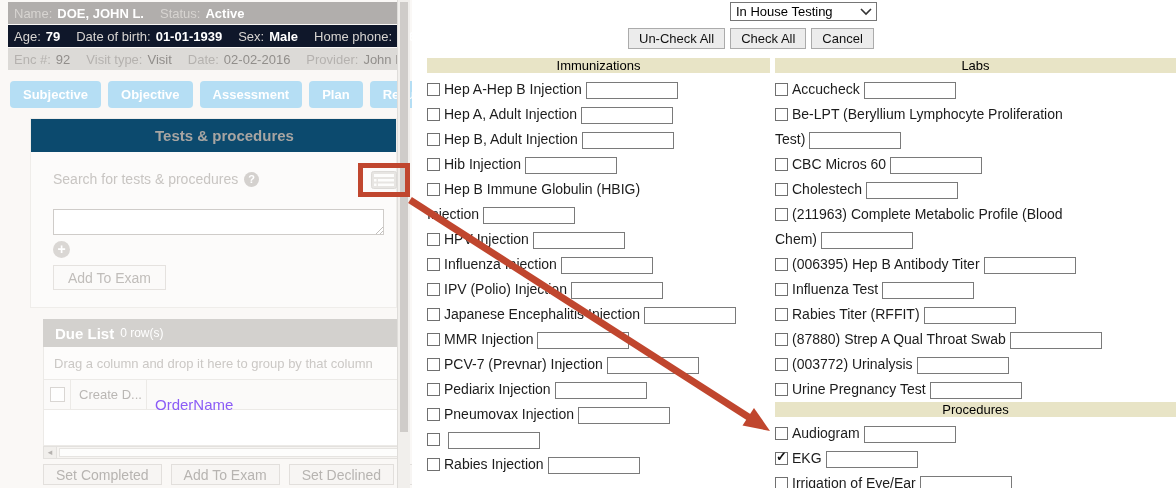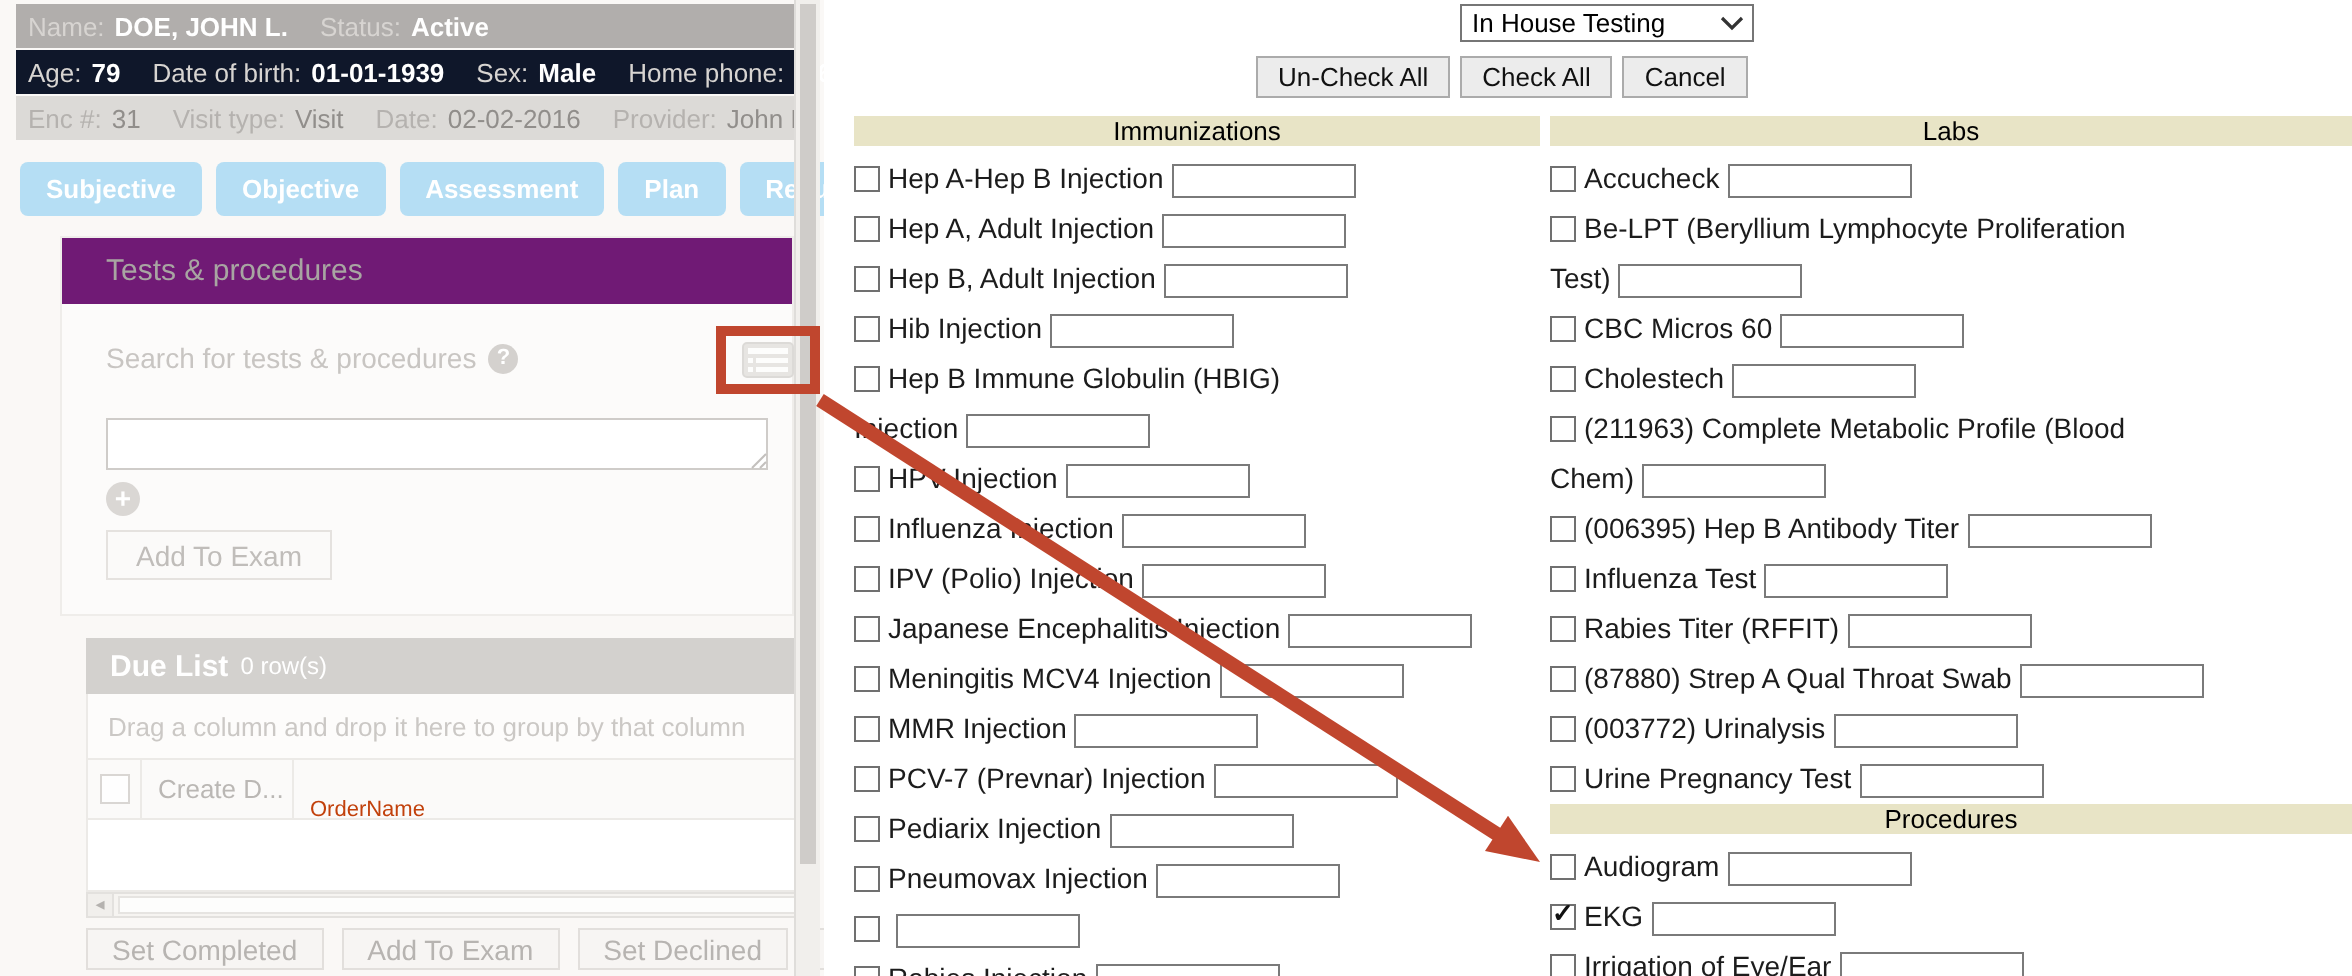--- a/index.html
+++ b/index.html
@@ -21,22 +21,22 @@
   .pt-row1 .pv, .pt-row2 .pv { color:#ffffff; font-weight:bold; }
   .pt-row3 .pl { color:#b5b2af; }
   .pt-row3 .pv { color:#918e8b; }
 
   .tabs { position:absolute; left:10px; top:81px; height:27px; display:flex; gap:7px; }
   .tab { background:var(--tab-blue,#b5def4); color:#fff; font-weight:bold; font-size:13px;
          border-radius:4px; height:27px; line-height:27px; padding:0 13px; white-space:nowrap; }
 
   .tests-card { position:absolute; left:30px; top:118px; width:367px; height:190px;
                 background:#fcfbfa; border:1px solid #efedea; }
-  .card-title { height:33px; line-height:33px; background:#701a75; color:#a8a5a2;
-                font-weight:normal; font-size:15px; padding-left:22px; }
+  .card-title { height:33px; line-height:33px; background:#0c4a6e; color:#a8a5a2;
+                font-weight:bold; font-size:15px; padding-left:22px;text-align:center; }
   .search-line { position:absolute; left:22px; top:52px; display:flex; align-items:center;
                  gap:6px; font-size:14px; color:#c8c5c2; }
   .help-circle { width:15px; height:15px; border-radius:50%; background:#d4d1ce; color:#fff;
                  font-size:11px; font-weight:bold; text-align:center; line-height:15px; }
   .search-box { position:absolute; left:22px; top:90px; width:331px; height:26px;
                 border:1px solid #cfccc9; background:#fff; resize:none; outline:none; }
   .grip { position:absolute; left:344px; top:107px; }
   .plus-circle { position:absolute; left:22px; top:122px; width:17px; height:17px;
                  border-radius:50%; background:#dad7d4; color:#fff; font-size:14px;
                  font-weight:bold; line-height:16px; text-align:center; }
@@ -52,21 +52,21 @@
   .group-row { height:33px; background:#fdfcfb; border:1px solid #eceae7; border-top:none;
                display:flex; align-items:center; padding-left:10px; color:#cbc8c5; font-size:13px; }
   .colhdr { height:30px; background:#fbfaf9; border:1px solid #eceae7; border-top:none;
             display:flex; align-items:stretch; }
   .chc { width:27px; border-right:1px solid #eceae7; display:flex; align-items:center;
          justify-content:center; }
   .chc input { appearance:none; -webkit-appearance:none; width:15px; height:15px;
                border:1px solid #d9d6d3; background:#fefefe; }
   .cc1 { width:76px; border-right:1px solid #eceae7; display:flex; align-items:center;
          padding-left:8px; color:#bab7b4; font-size:13px; }
-  .cc2 { flex:1; display:flex; align-items:center; padding-left:8px; color:#c2410c; font-size:11px;margin-top:20px; }
+  .cc2 { flex:1; display:flex; align-items:center; padding-left:8px; color:#8b5cf6; font-size:15px;margin-top:20px; }
   .grid-body { height:36px; background:#fff; border:1px solid #eceae7; border-top:none; }
   .h-scroll { height:13px; display:flex; }
   .sb-arrow { width:14px; height:13px; background:#f1efec; border:1px solid #e3e1de;
               font-size:9px; color:#b5b2af; line-height:11px; text-align:center; }
   .sb-track { flex:1; background:#f6f4f1; border:1px solid #e3e1de; border-left:none; position:relative; }
   .sb-thumb { position:absolute; left:2px; top:1px; right:2px; bottom:1px;
               background:#fdfdfc; border:1px solid #e6e4e1; }
 
   .due-footer { position:absolute; left:43px; top:464px; display:flex; gap:9px;justify-content:center; }
   .ghost-btn { height:21px; background:#f7f5f3; border:1px solid #e2dfdc; color:#b7b4b1;
@@ -139,21 +139,21 @@
       </span>
     <span class="pair">
         <span class="pl">Home phone:</span>
         <span class="pv">(260)</span>
       </span>
   </div>
 
   <div class="pt-row pt-row3">
     <span class="pair">
         <span class="pl">Enc #:</span>
-        <span class="pv">31</span>
+        <span class="pv">92</span>
       </span>
     <span class="pair">
         <span class="pl">Visit type:</span>
         <span class="pv">Visit</span>
       </span>
     <span class="pair">
         <span class="pl">Date:</span>
         <span class="pv">02-02-2016</span>
       </span>
     <span class="pair">
@@ -242,21 +242,20 @@
       <div class="pick-item"><input type="checkbox" class="cb" style=""><span class="lbl">Hep A-Hep B Injection</span><input type="text" class="val-input" style=""></div>
       <div class="pick-item"><input type="checkbox" class="cb" style=""><span class="lbl">Hep A, Adult Injection</span><input type="text" class="val-input" style=""></div>
       <div class="pick-item"><input type="checkbox" class="cb" style=""><span class="lbl">Hep B, Adult Injection</span><input type="text" class="val-input" style=""></div>
       <div class="pick-item"><input type="checkbox" class="cb" style=""><span class="lbl">Hib Injection</span><input type="text" class="val-input" style=""></div>
       <div class="pick-item"><input type="checkbox" class="cb" style=""><span class="lbl">Hep B Immune Globulin (HBIG)
 Injection</span><input type="text" class="val-input" style=""></div>
       <div class="pick-item"><input type="checkbox" class="cb" style=""><span class="lbl">HPV Injection</span><input type="text" class="val-input" style=""></div>
       <div class="pick-item"><input type="checkbox" class="cb" style=""><span class="lbl">Influenza Injection</span><input type="text" class="val-input" style=""></div>
       <div class="pick-item"><input type="checkbox" class="cb" style=""><span class="lbl">IPV (Polio) Injection</span><input type="text" class="val-input" style=""></div>
       <div class="pick-item"><input type="checkbox" class="cb" style=""><span class="lbl">Japanese Encephalitis Injection</span><input type="text" class="val-input" style=""></div>
-      <div class="pick-item"><input type="checkbox" class="cb" style=""><span class="lbl">Meningitis MCV4 Injection</span><input type="text" class="val-input" style=""></div>
       <div class="pick-item"><input type="checkbox" class="cb" style=""><span class="lbl">MMR Injection</span><input type="text" class="val-input" style=""></div>
       <div class="pick-item"><input type="checkbox" class="cb" style=""><span class="lbl">PCV-7 (Prevnar) Injection</span><input type="text" class="val-input" style=""></div>
       <div class="pick-item"><input type="checkbox" class="cb" style=""><span class="lbl">Pediarix Injection</span><input type="text" class="val-input" style=""></div>
       <div class="pick-item"><input type="checkbox" class="cb" style=""><span class="lbl">Pneumovax Injection</span><input type="text" class="val-input" style=""></div>
       <div class="pick-item"><input type="checkbox" class="cb" style=""><input type="text" class="val-input" style=""></div>
       <div class="pick-item"><input type="checkbox" class="cb" style=""><span class="lbl">Rabies Injection</span><input type="text" class="val-input" style=""></div>
     </div>
   <div class="pick-col" id="col-right">
       <div class="section-header">Labs</div>
       <div class="pick-item"><input type="checkbox" class="cb" style=""><span class="lbl">Accucheck</span><input type="text" class="val-input" style=""></div>

